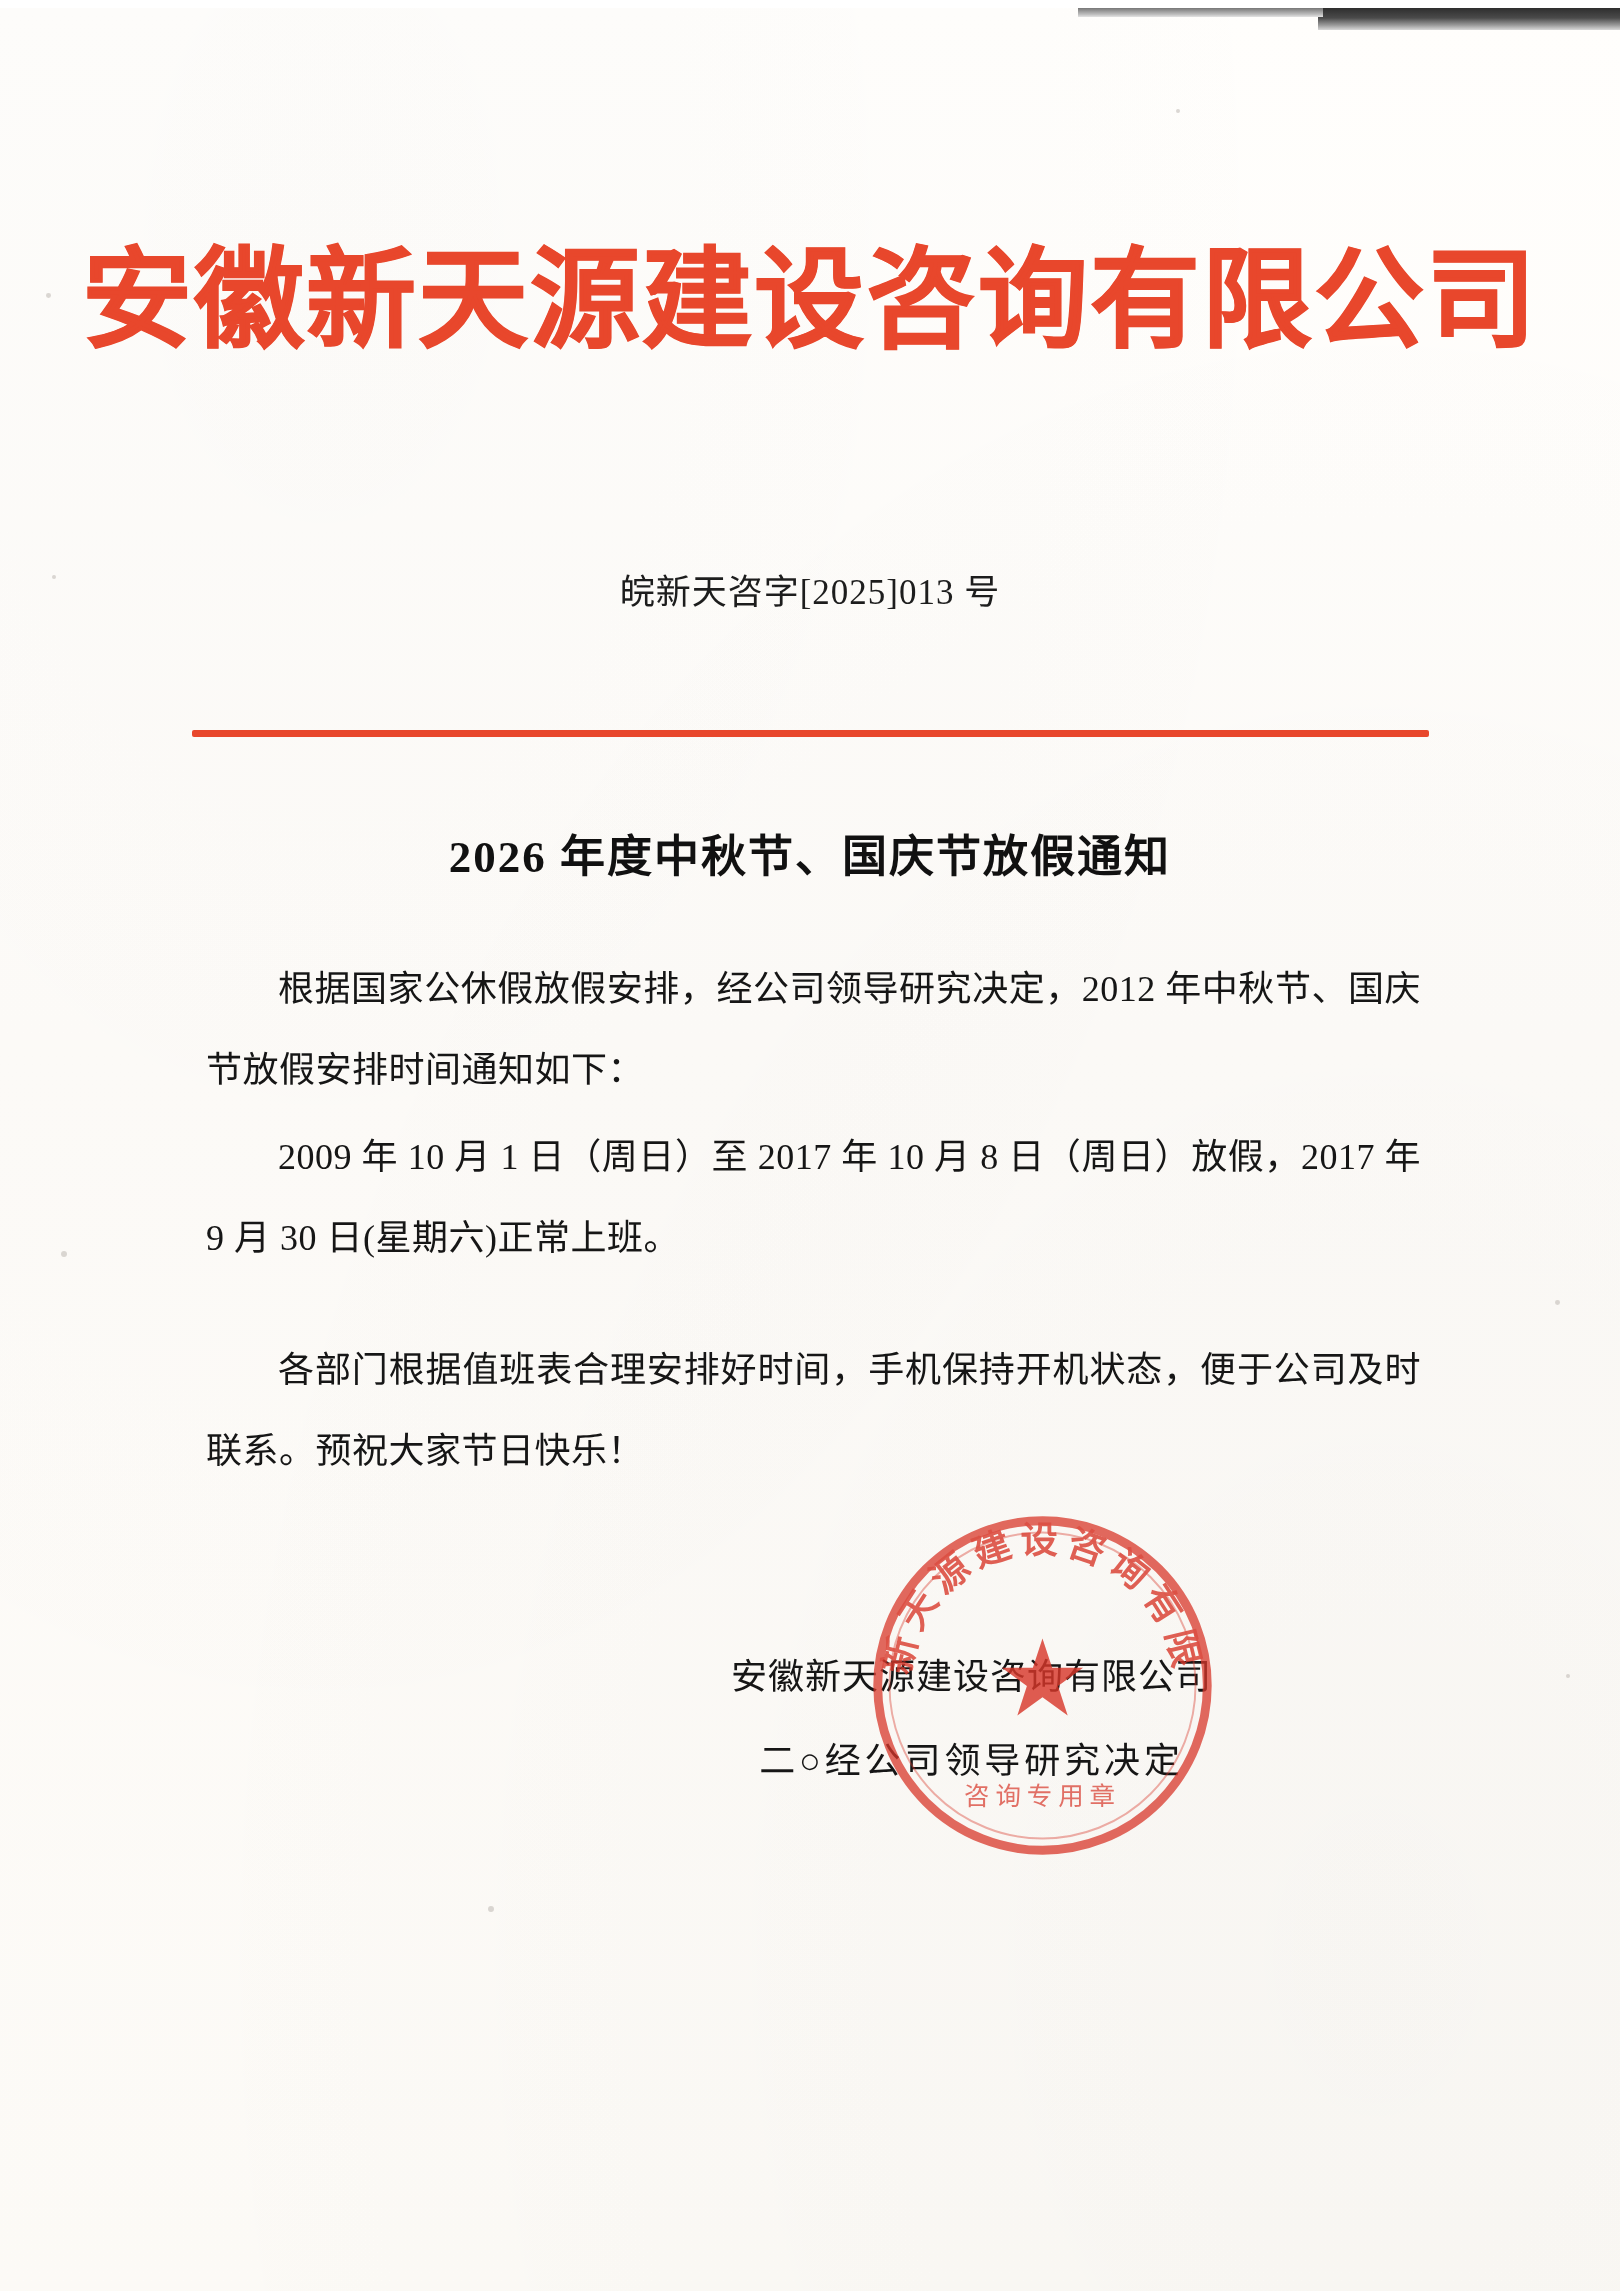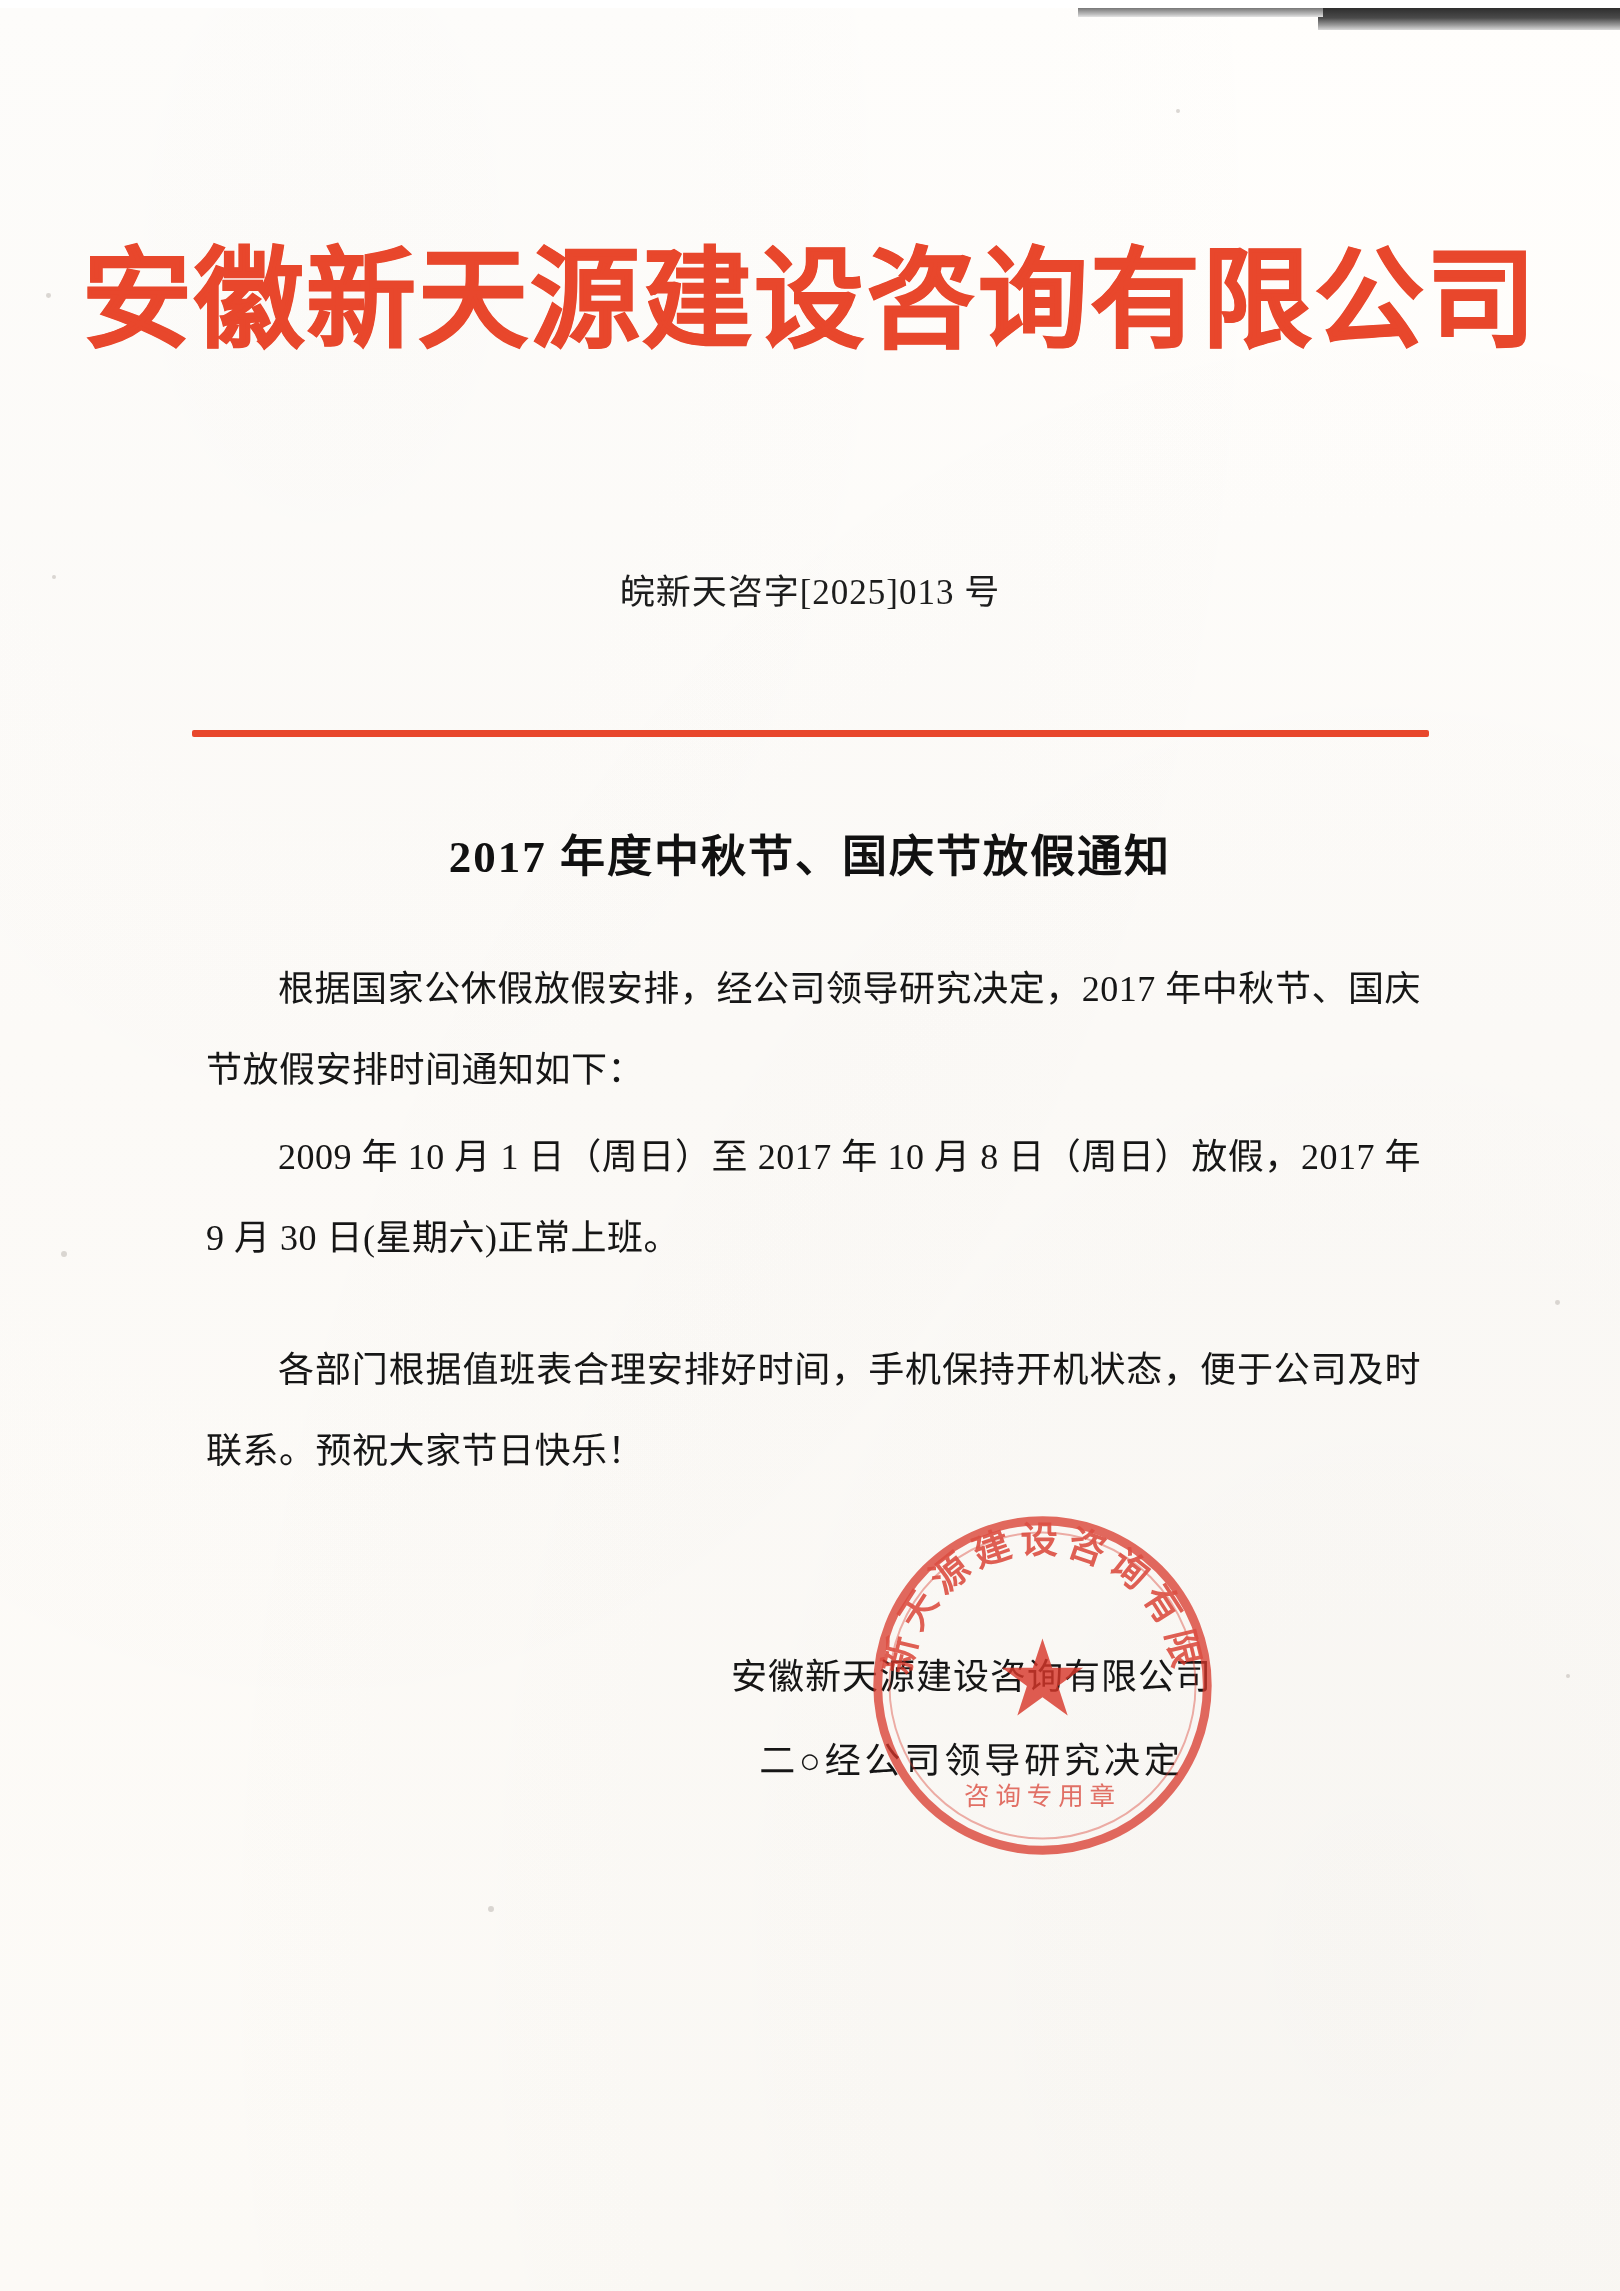--- a/index.html
+++ b/index.html
@@ -162,24 +162,24 @@
   <div class="paper-tint"></div>
   <div class="scan-edge"></div>
   <div class="scan-edge-2"></div>
 
   <div class="letterhead">安徽新天源建设咨询有限公司</div>
 
   <div class="doc-number">皖新天咨字[2025]013 号</div>
 
   <div class="red-rule"></div>
 
-  <div class="title">2017 年度中秋节、国庆节放假通知</div>
+  <div class="title">2026 年度中秋节、国庆节放假通知</div>
 
   <div class="body-block">
-    <p>根据国家公休假放假安排，经公司领导研究决定，2017 年中秋节、国庆节放假安排时间通知如下：</p>
+    <p>根据国家公休假放假安排，经公司领导研究决定，2012 年中秋节、国庆节放假安排时间通知如下：</p>
     <p>2009 年 10 月 1 日（周日）至 2017 年 10 月 8 日（周日）放假，2017 年 9 月 30 日(星期六)正常上班。</p>
     <div class="para-gap"></div>
     <p>各部门根据值班表合理安排好时间，手机保持开机状态，便于公司及时联系。预祝大家节日快乐！</p>
   </div>
 
   <div class="signature">
     <span class="sig-line">安徽新天源建设咨询有限公司</span>
     <span class="sig-line sig-date">二○经公司领导研究决定</span>
   </div>
 

